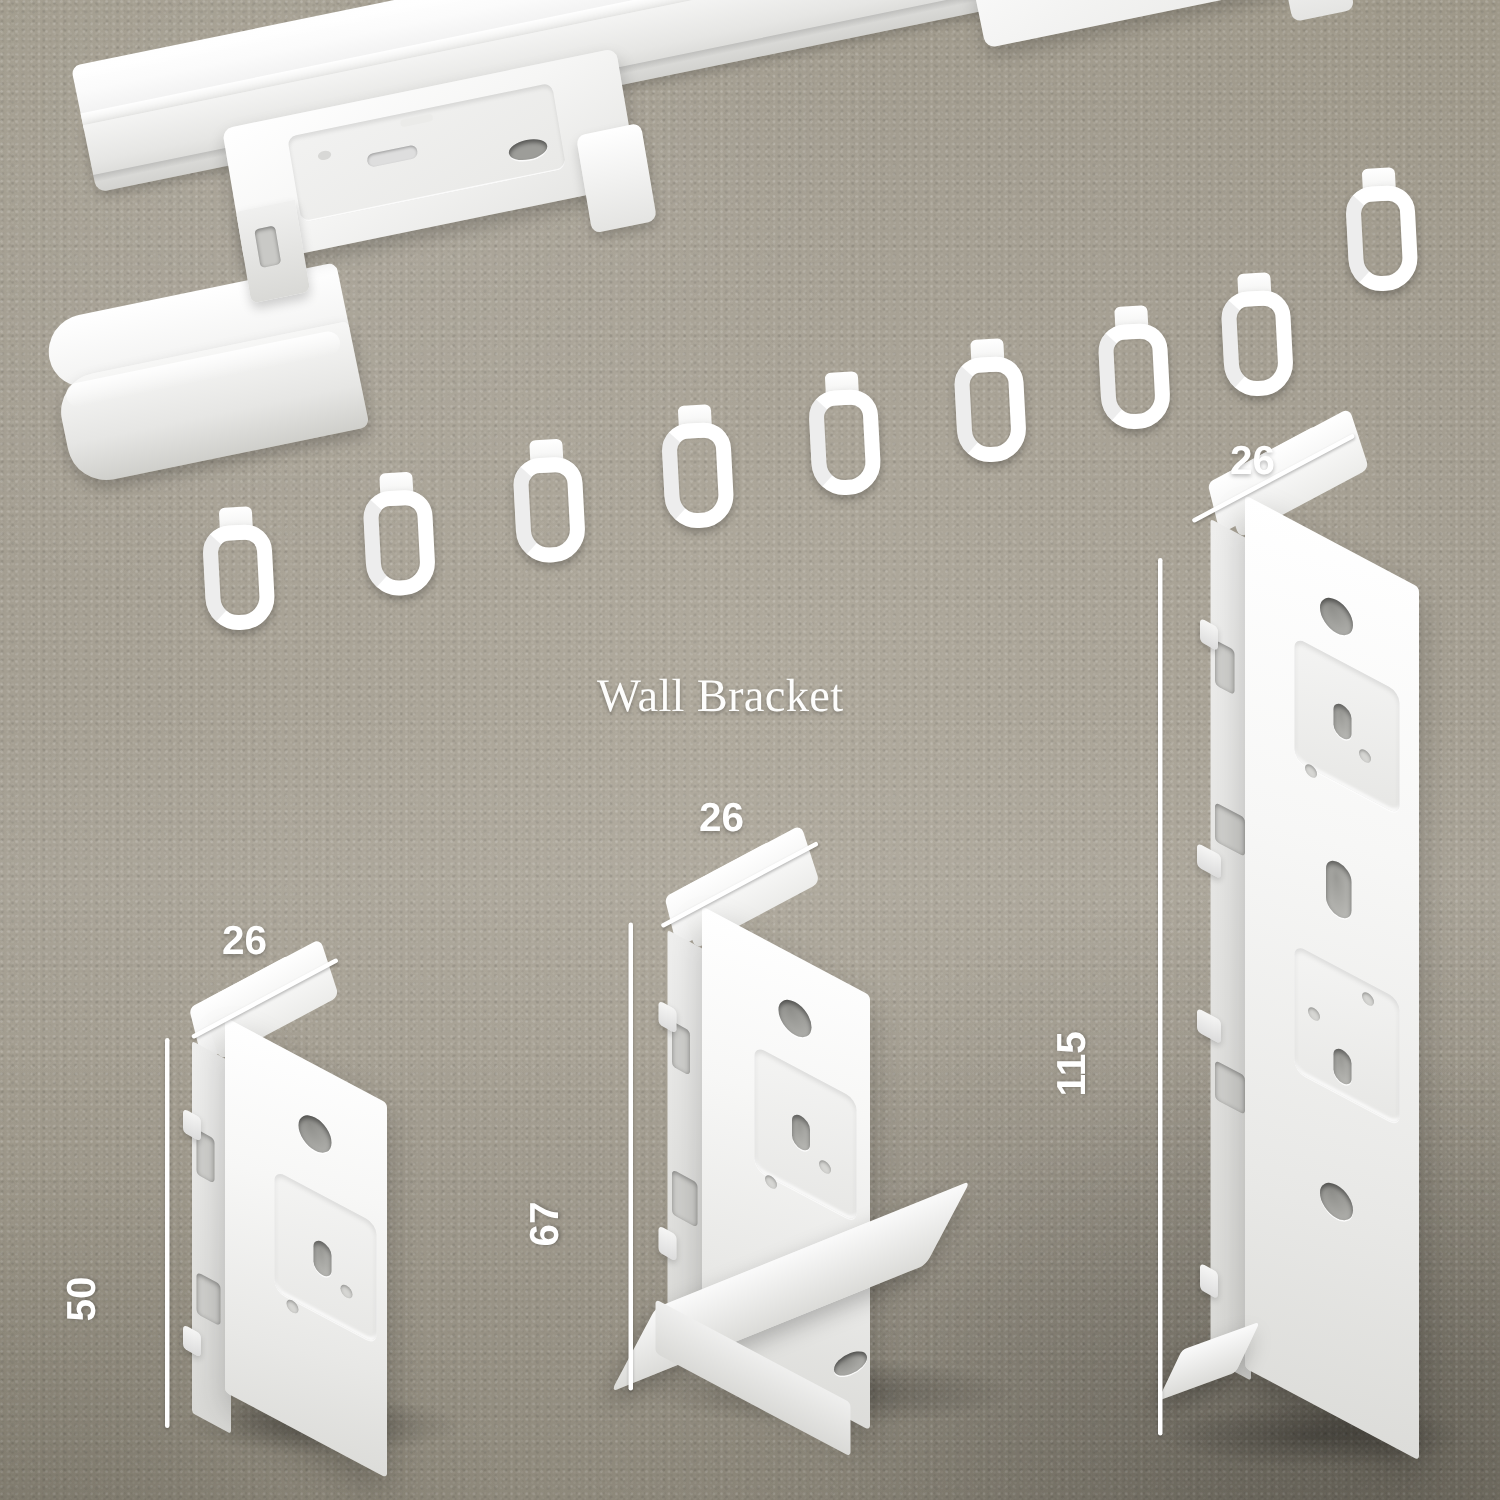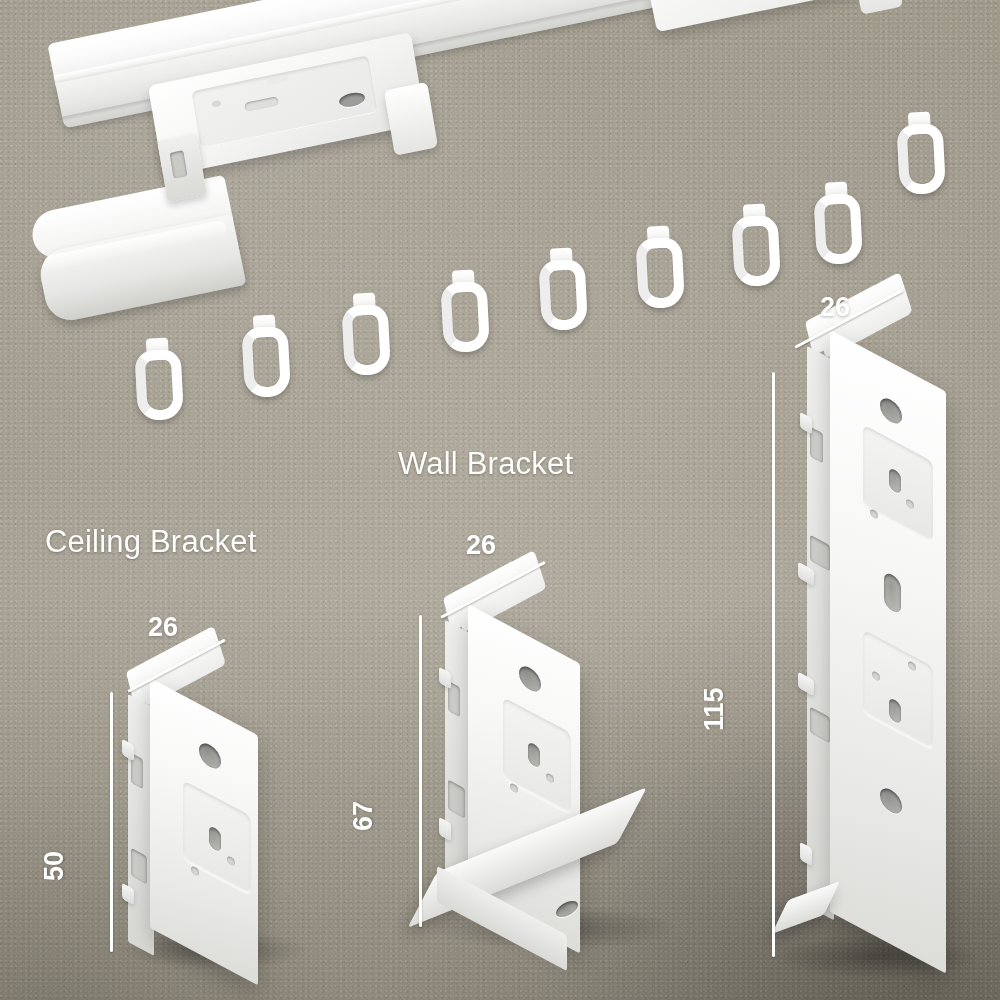--- a/index.html
+++ b/index.html
@@ -33,21 +33,21 @@
   .bg-band{position:absolute;left:-5%;width:110%;pointer-events:none;}
   .band-a{top:470px;height:260px;background:linear-gradient(180deg,rgba(255,255,255,0),rgba(255,255,255,.055) 45%,rgba(255,255,255,0));}
   .band-b{top:700px;height:300px;background:linear-gradient(180deg,rgba(0,0,0,0),rgba(0,0,0,.10));}
   .corner-dark{position:absolute;right:-60px;bottom:-60px;width:520px;height:360px;
     background:radial-gradient(ellipse at 70% 80%, rgba(0,0,0,.17), rgba(0,0,0,0) 70%);}
   .corner-dark2{position:absolute;left:-80px;bottom:-80px;width:420px;height:300px;
     background:radial-gradient(ellipse at 30% 80%, rgba(0,0,0,.10), rgba(0,0,0,0) 72%);}
 
   
   .label{position:absolute;color:#fdfdfc;font-size:31px;letter-spacing:.2px;
-    text-shadow:0 1px 3px rgba(0,0,0,.30);white-space:nowrap;}
+    text-shadow:0 1px 3px rgba(0,0,0,.30);white-space:nowrap;font-family:Liberation Serif, serif;}
   #lbl-ceiling{left:45px;top:524px;}
   #lbl-wall{left:398px;top:446px;}
 
   
   .dim{position:absolute;color:#ffffff;font-weight:bold;font-size:27px;
     text-shadow:0 1px 3px rgba(0,0,0,.28);white-space:nowrap;}
   .dim.vert{transform:rotate(-90deg);transform-origin:left bottom;}
 
   
   .rule{position:absolute;background:#ffffff;border-radius:2px;
@@ -253,21 +253,20 @@
       <div class="legslot"></div>
       <div class="clip"></div>
     </div>
 
     <div class="tk-cb2">
       <div class="plate"></div>
       <div class="clip"></div>
     </div>
   </div>
 
-  <div class="label" id="lbl-ceiling">Ceiling Bracket</div>
   <div class="label" id="lbl-wall">Wall Bracket</div>
 
   <div class="brk" id="brk-ceiling" style="left:0;top:0;width:400px;height:1000px;">
 
     <div class="b-shadow" style="left:120px;top:930px;width:190px;height:40px;"></div>
 
     <div class="b-capTop" style="left:126px;top:672px;width:74px;height:36px;
         transform:rotate(-28deg) skewX(-14deg);transform-origin:left top;border-radius:4px 2px 2px 4px;"></div>
     <div class="b-capTop" style="left:134px;top:668px;width:90px;height:40px;
         transform:rotate(-28deg) skewX(-10deg);transform-origin:left top;border-radius:5px;

